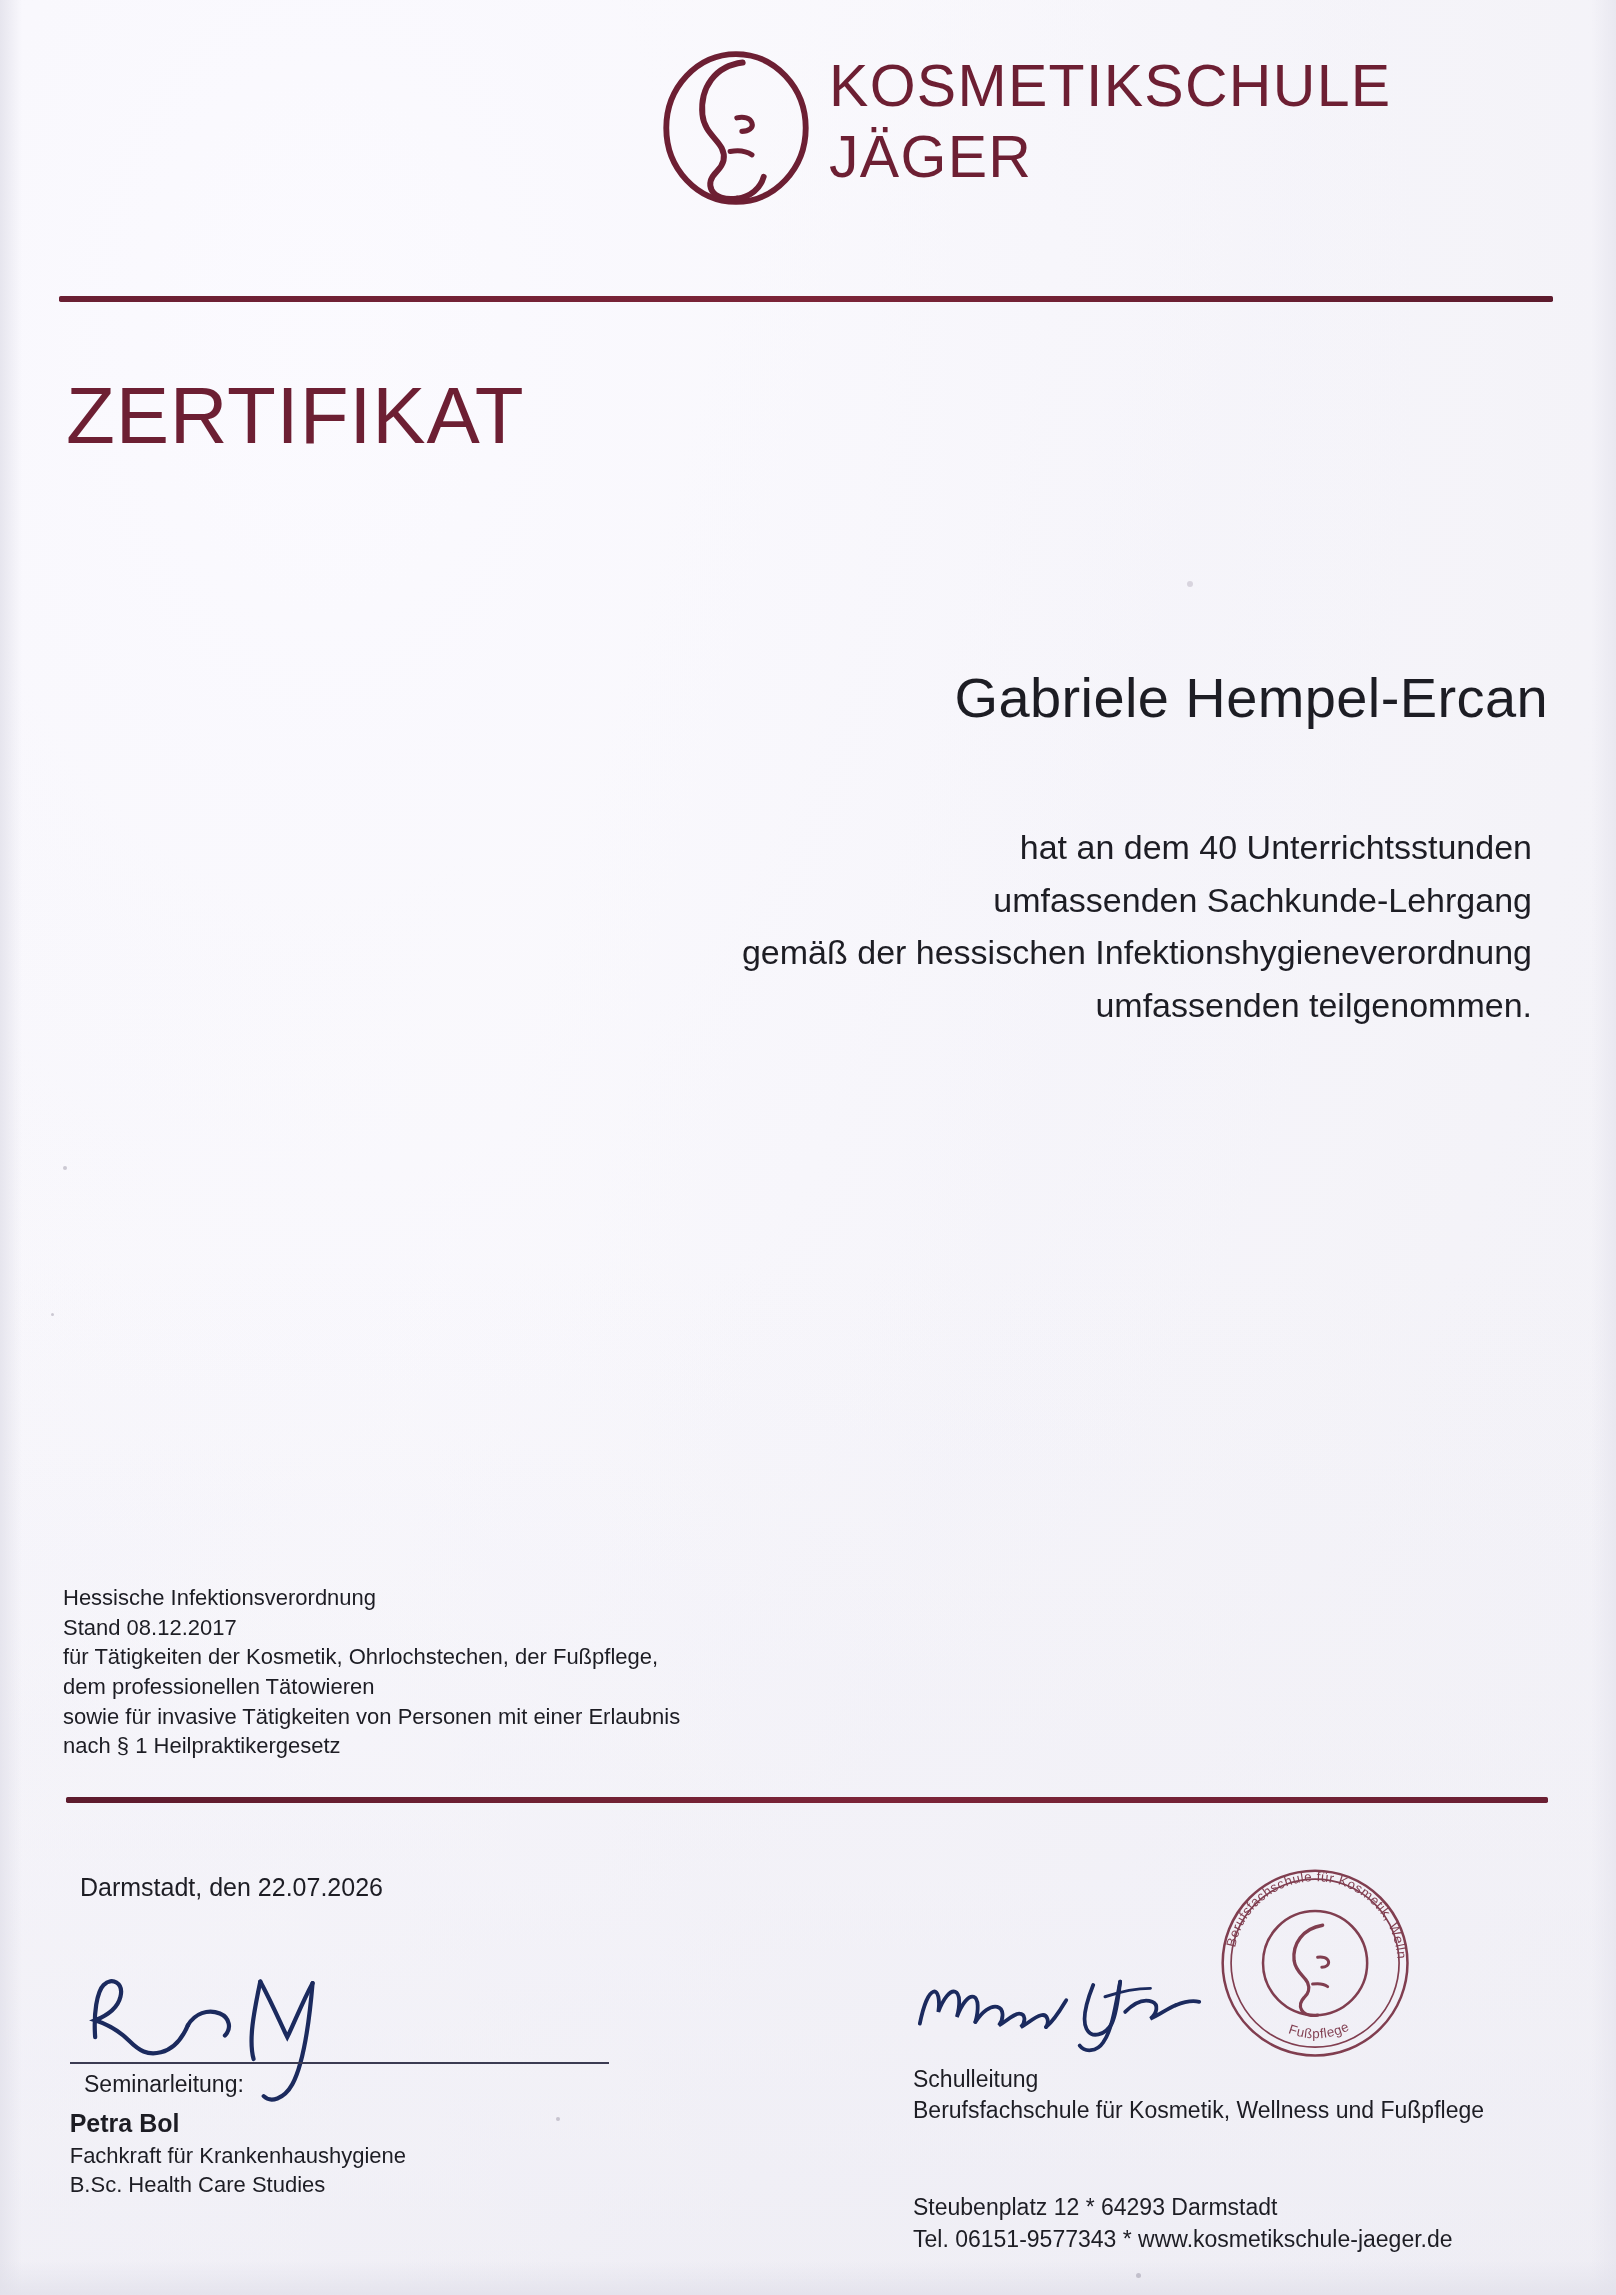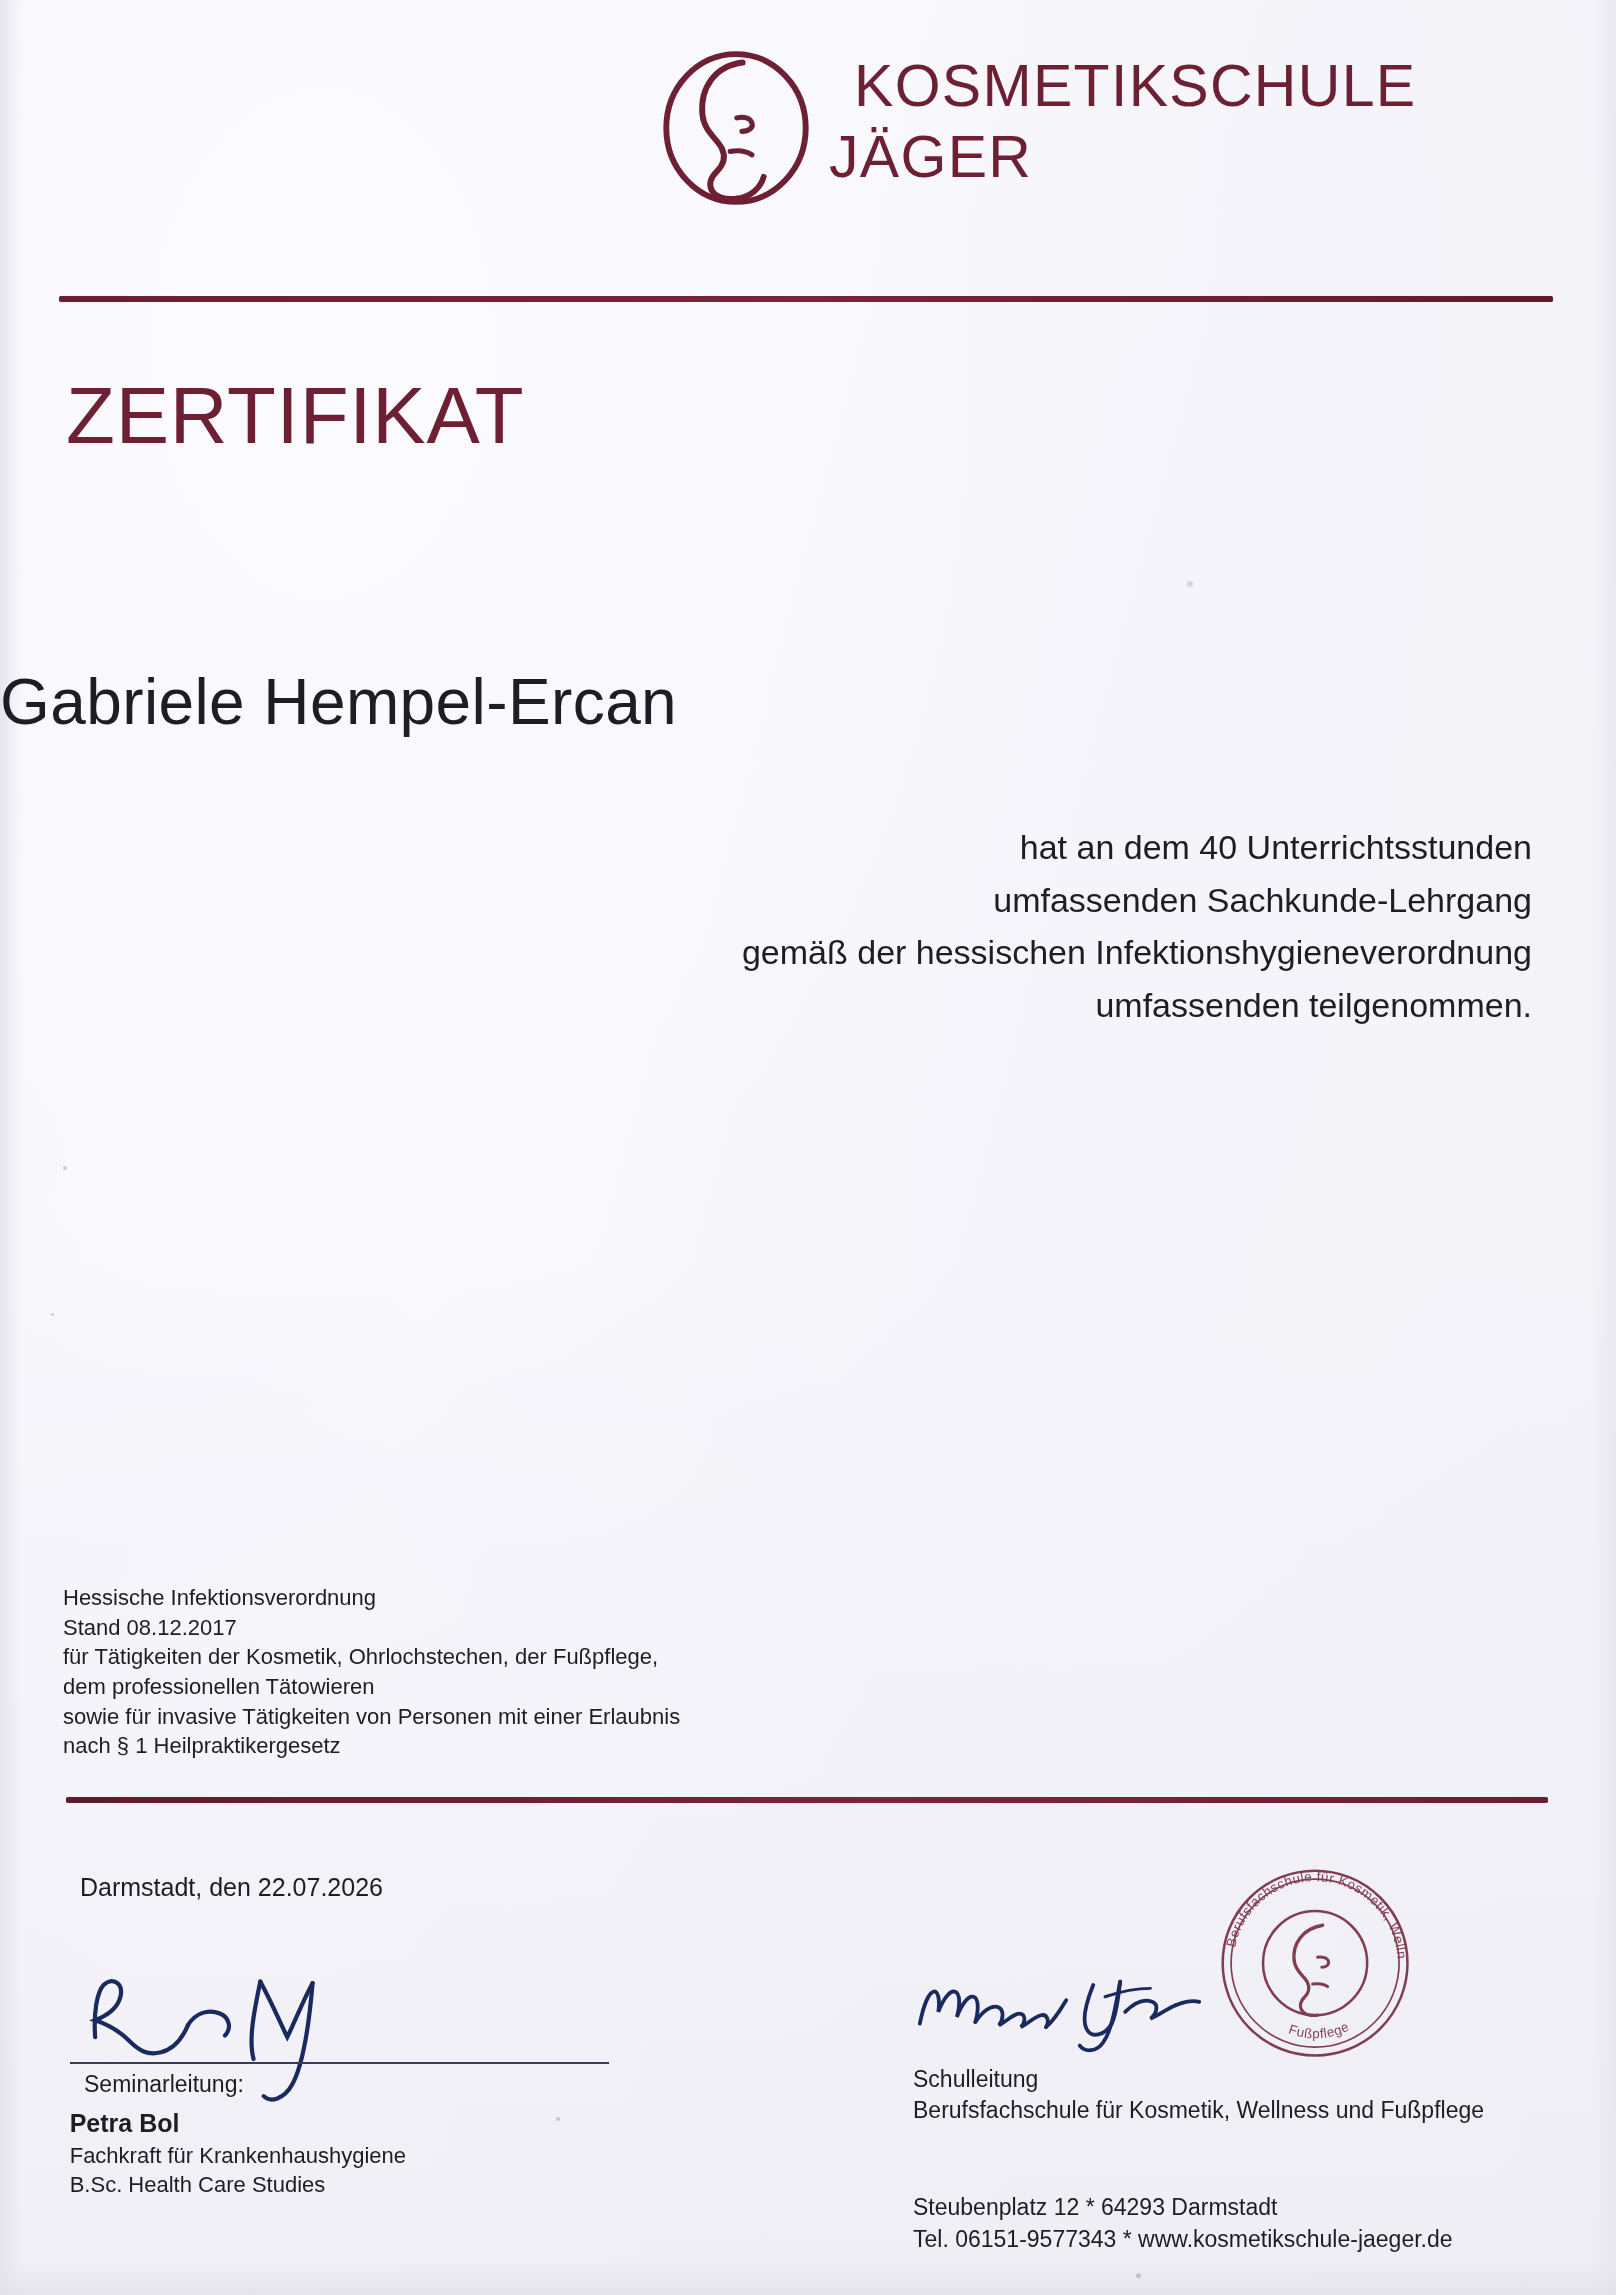--- a/index.html
+++ b/index.html
@@ -73,21 +73,20 @@
     left: 181px;
     top: 32px;
     color: #6d1f33;
     line-height: 1.0;
   }
   .logo-text .line1 {
     font-size: 59px;
     letter-spacing: 1.3px;
     font-weight: 400;
     white-space: nowrap;
-    margin-left: 25px;
   }
   .logo-text .line2 {
     font-size: 59px;
     letter-spacing: 1.3px;
     font-weight: 400;
     margin-top: 11.8px;
     white-space: nowrap;
   }
 
   .rule-top {
@@ -107,24 +106,24 @@
     font-size: 80px;
     font-weight: normal;
     letter-spacing: 0.8px;
     color: #6d1f33;
   }
 
   
   .recipient {
     position: absolute;
     left: 0;
-    right: 84px;
+    right: 68px;
     top: 665px;
-    text-align: left;
-    font-size: 64px;
+    text-align: right;
+    font-size: 56px;
     color: #1d1d24;
     letter-spacing: 0.4px;
   }
   .body-text {
     position: absolute;
     left: 404px;
     right: 84px;
     top: 821px;
     text-align: right;
     font-size: 34px;

